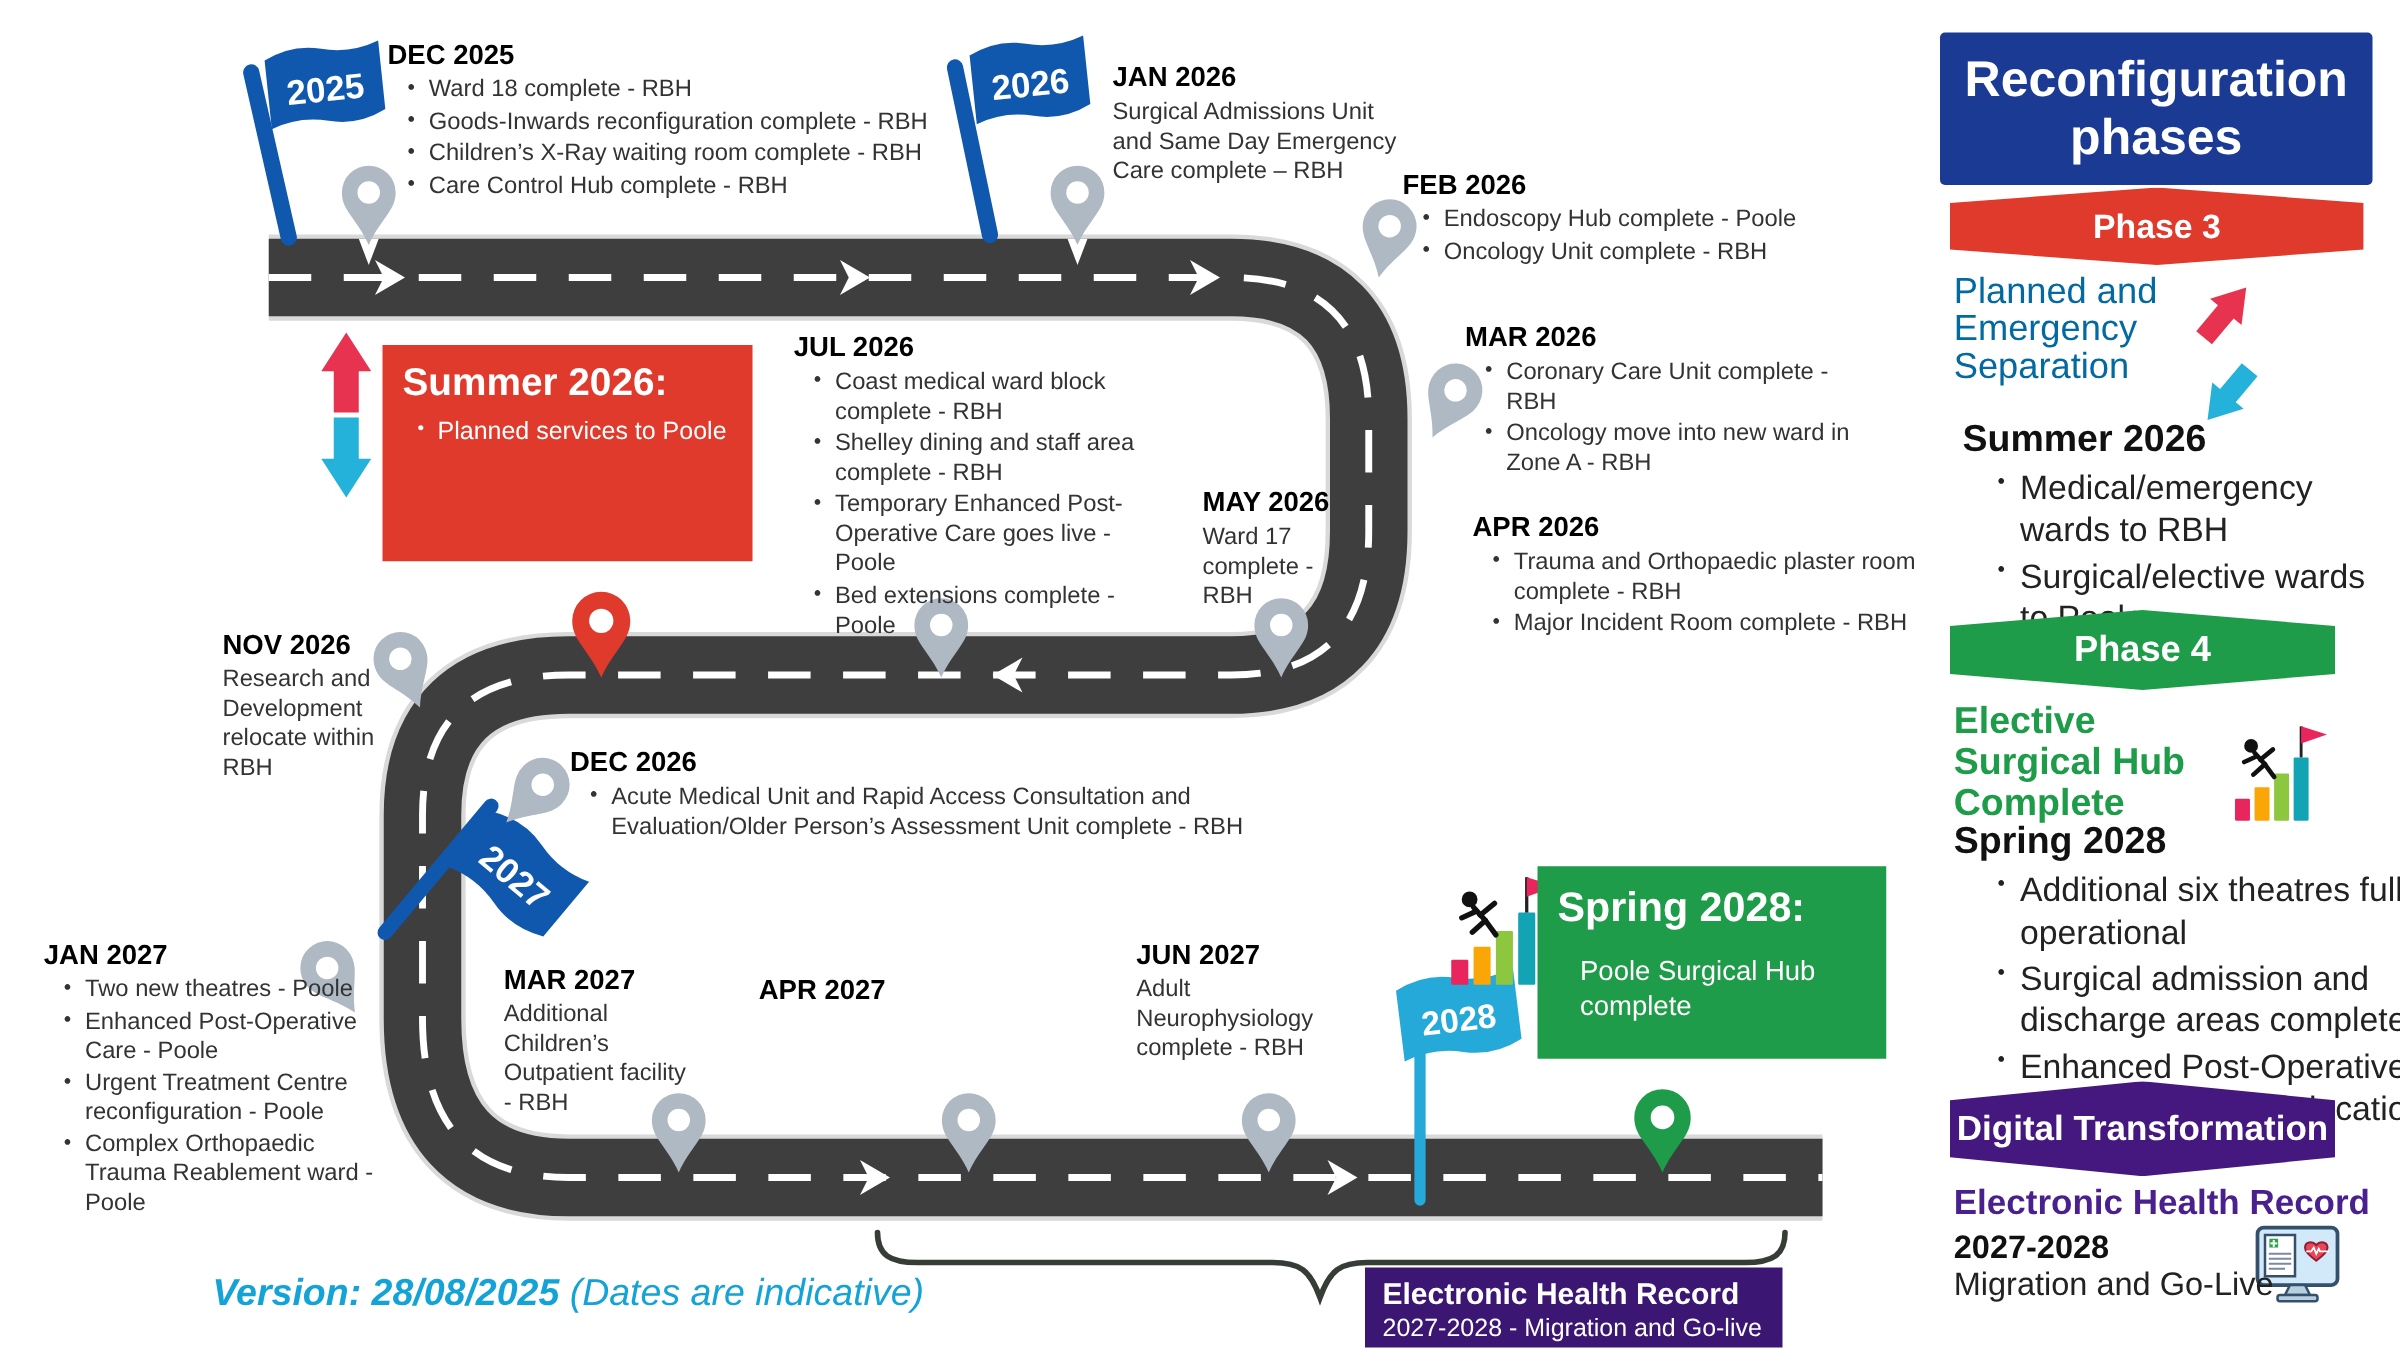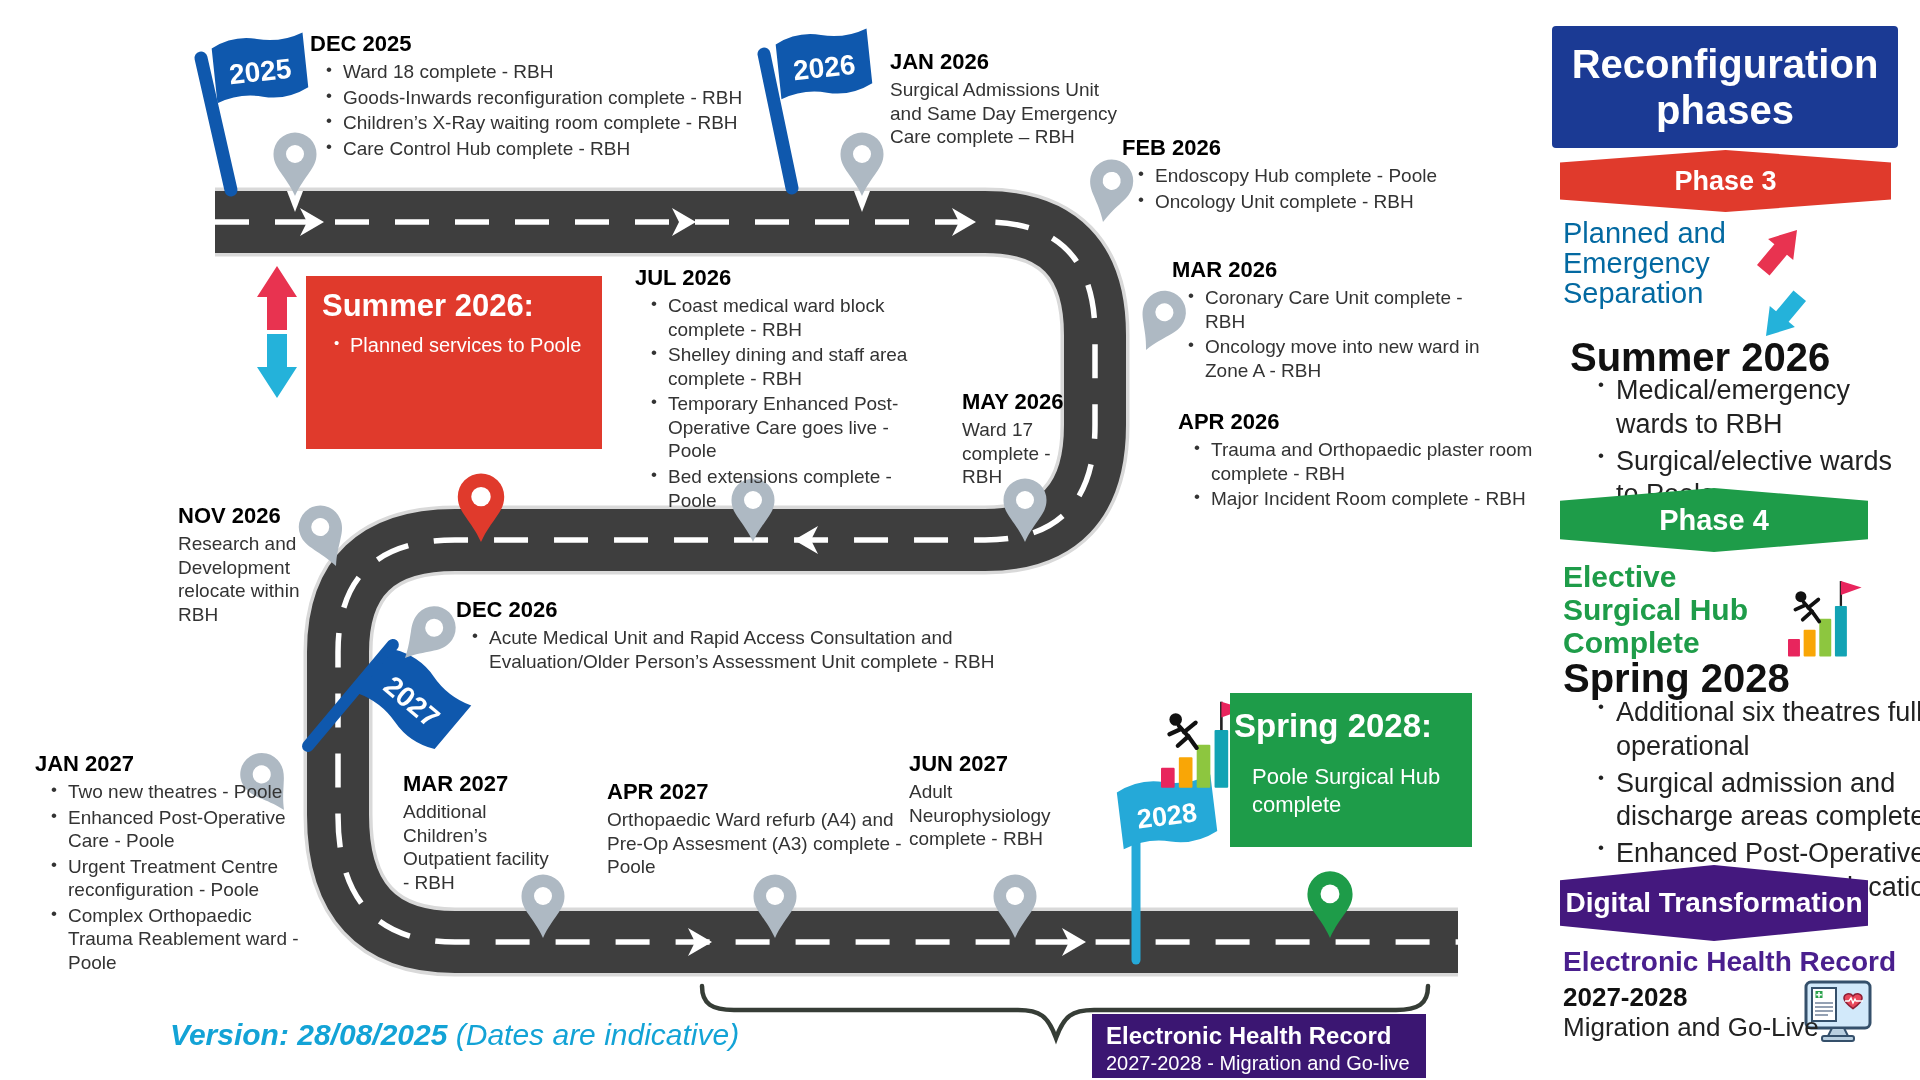--- a/index.html
+++ b/index.html
@@ -14,42 +14,42 @@
   .ms li{position:relative;padding-left:17px;margin-bottom:2px;font-size:19px;line-height:1.24;color:#333;}
   .ms li::before{content:"•";position:absolute;left:0;top:-1px;color:#333;font-size:17px;}
   
   .callout{position:absolute;box-sizing:border-box;color:#fff;}
   .callout-red{left:306px;top:276px;width:296px;height:173px;background:#e03a2c;padding:10px 14px;}
   .callout-red h2{font-size:31px;margin:2px 0 10px 2px;}
   .callout-red li{font-size:20px;line-height:1.18;margin-bottom:6px;}
   .callout ul{list-style:none;margin:0;padding:0 0 0 14px;}
   .callout li{position:relative;padding-left:16px;}
   .callout li::before{content:"•";position:absolute;left:0;top:0;font-size:15px;}
-  .callout-green{left:1230px;top:693px;width:242px;height:154px;background:#1e9c49;padding:12px 4px;}
+  .callout-green{left:1230px;top:693px;width:279px;height:154px;background:#1e9c49;padding:12px 16px;}
   .callout-green h2{font-size:33px;margin:2px 0 6px 0;}
   .callout-green p{font-size:22px;line-height:1.25;margin:18px;}
   .ehr-box{left:1092px;top:1014px;width:334px;height:64px;background:#3b1672;padding:8px 14px;}
   .ehr-box .t1{font-size:24px;font-weight:bold;line-height:1.2;}
   .ehr-box .t2{font-size:20px;line-height:1.25;}
   .version{position:absolute;left:170px;top:1018px;font-size:30px;font-style:italic;color:#13a3d6;white-space:nowrap;}
   .version .v1{font-weight:bold;}
   
   .sb-title{position:absolute;left:1552px;top:26px;width:346px;height:122px;background:#1b3a94;
             border-radius:4px;color:#fff;font-weight:bold;font-size:40px;line-height:1.15;
             display:flex;align-items:center;justify-content:center;text-align:center;padding:0 24px;box-sizing:border-box;}
   .banner{position:absolute;color:#fff;font-weight:bold;display:flex;align-items:center;justify-content:center;
           clip-path:polygon(0 20%,50% 0,100% 20%,100% 80%,50% 100%,0 80%);}
   .banner-p3{left:1560px;top:150px;width:331px;height:62px;background:#e03a2c;font-size:27px;}
   .banner-p4{left:1560px;top:488px;width:308px;height:64px;background:#1e9c49;font-size:29px;}
   .banner-dt{left:1560px;top:865px;width:308px;height:76px;background:#44187e;font-size:28px;}
   .sb-h-red{position:absolute;left:1563px;top:218px;width:205px;font-size:29px;line-height:1.04;
             font-weight:normal;color:#0369a1;}
   .sb-h-green{position:absolute;left:1563px;top:560px;width:225px;font-size:30px;line-height:1.1;
             font-weight:bold;color:#1e9c49;}
-  .sb-h-black{position:absolute;font-size:40px;font-weight:bold;color:#111;}
+  .sb-h-black{position:absolute;font-size:30px;font-weight:bold;color:#111;}
   .sb-bullets{position:absolute;list-style:none;margin:0;padding:0 0 0 18px;}
   .sb-bullets li{position:relative;padding-left:18px;margin-bottom:3px;font-size:27px;line-height:1.25;color:#222;}
   .sb-bullets li::before{content:"•";position:absolute;left:0;top:0;font-size:17px;color:#222;}
   .sb-ehr{position:absolute;left:1563px;top:946px;font-size:28px;font-weight:bold;color:#4a1f8e;white-space:nowrap;}
   .sb-years{position:absolute;left:1563px;top:982px;font-size:26px;font-weight:bold;color:#111;}
   .sb-mig{position:absolute;left:1563px;top:1012px;font-size:26px;color:#222;}
 </style>
 </head>
 <body>
 
@@ -259,21 +259,20 @@
       <li>Urgent Treatment Centre reconfiguration - Poole</li>
       <li>Complex Orthopaedic Trauma Reablement ward - Poole</li>
     </ul>
 </div>
 <div class="ms" style="left:403px;top:772px;width:148px">
   <h3>MAR 2027</h3>
   <p>Additional Children’s Outpatient facility - RBH</p>
 </div>
 <div class="ms" style="left:607px;top:780px;width:300px">
   <h3>APR 2027</h3>
-  <p>Orthopaedic Ward refurb (A4) and Pre-Op Assesment (A3) complete - Poole</p>
 </div>
 <div class="ms" style="left:909px;top:752px;width:175px">
   <h3>JUN 2027</h3>
   <p>Adult Neurophysiology complete - RBH</p>
 </div>
 
 <div class="callout callout-red">
   <h2>Summer 2026:</h2>
   <ul>
       <li>Planned services to Poole</li>

